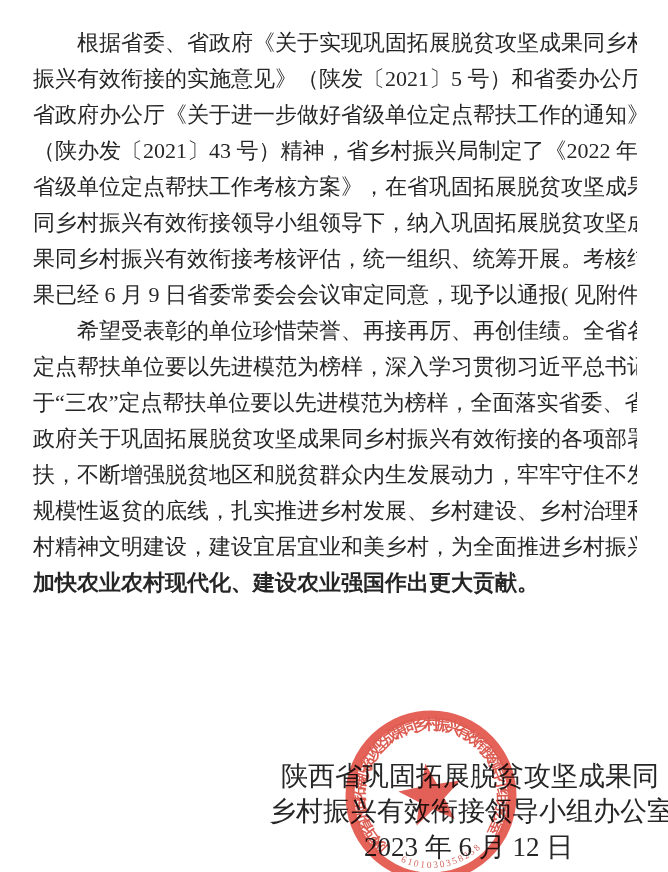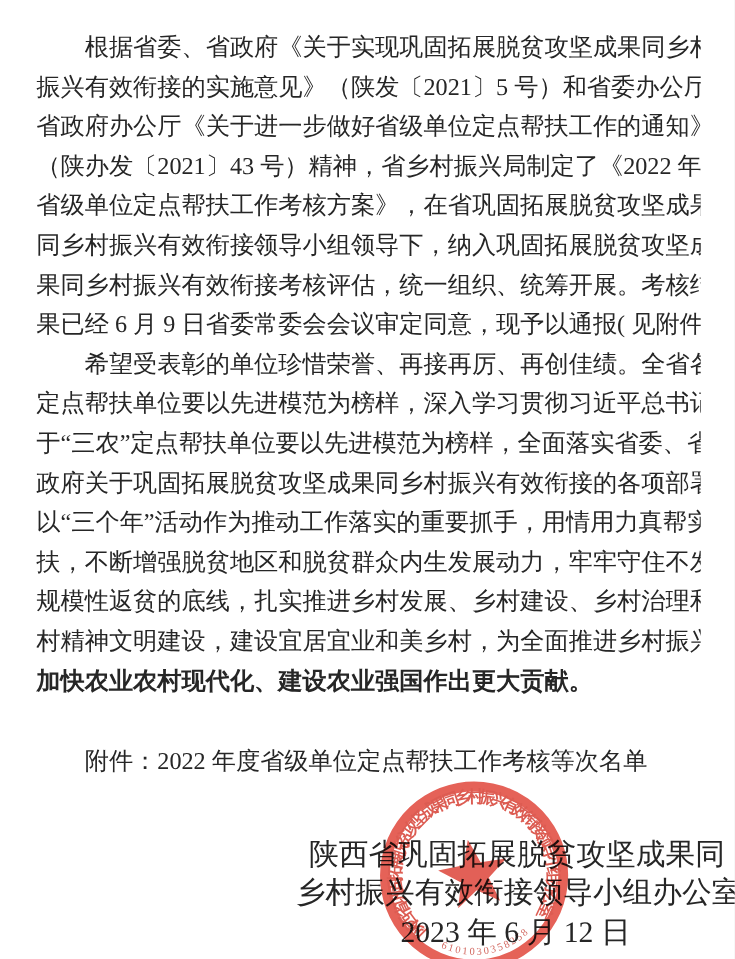--- a/index.html
+++ b/index.html
@@ -63,28 +63,26 @@
     <div class="bline">省政府办公厅《关于进一步做好省级单位定点帮扶工作的通知》</div>
     <div class="bline">（陕办发〔2021〕43 号）精神，省乡村振兴局制定了《2022 年</div>
     <div class="bline">省级单位定点帮扶工作考核方案》，在省巩固拓展脱贫攻坚成果</div>
     <div class="bline">同乡村振兴有效衔接领导小组领导下，纳入巩固拓展脱贫攻坚成</div>
     <div class="bline">果同乡村振兴有效衔接考核评估，统一组织、统筹开展。考核结</div>
     <div class="bline">果已经 6 月 9 日省委常委会会议审定同意，现予以通报( 见附件 )。</div>
     <div class="bline ind">希望受表彰的单位珍惜荣誉、再接再厉、再创佳绩。全省各级</div>
     <div class="bline">定点帮扶单位要以先进模范为榜样，深入学习贯彻习近平总书记关</div>
     <div class="bline">于“三农”定点帮扶单位要以先进模范为榜样，全面落实省委、省</div>
     <div class="bline">政府关于巩固拓展脱贫攻坚成果同乡村振兴有效衔接的各项部署，</div>
-    <div class="bline">以“三个年”活动作为推动工作落实的重要抓手，用情用力真帮实</div>
     <div class="bline">扶，不断增强脱贫地区和脱贫群众内生发展动力，牢牢守住不发生</div>
     <div class="bline">规模性返贫的底线，扎实推进乡村发展、乡村建设、乡村治理和农</div>
     <div class="bline">村精神文明建设，建设宜居宜业和美乡村，为全面推进乡村振兴、</div>
     <div class="bline short">加快农业农村现代化、建设农业强国作出更大贡献。</div>
   </div>
 
-  <div class="attachment">附件：2022 年度省级单位定点帮扶工作考核等次名单</div>
 
   <div class="sig-line sig-org-1">陕西省巩固拓展脱贫攻坚成果同</div>
   <div class="sig-line sig-org-2">乡村振兴有效衔接领导小组办公室</div>
   <div class="sig-line sig-date">2023 年 6 月 12 日</div>
 
   <svg class="seal" viewBox="0 0 200 200" xmlns="http://www.w3.org/2000/svg">
     <defs>
       <path id="ringTextPath" d="M 48.7 143.1 A 67 67 0 1 1 151.3 143.1" fill="none"></path>
       <path id="serialPath" d="M 36.4 133.8 A 72 72 0 0 0 163.6 133.8" fill="none"></path>
     </defs>

